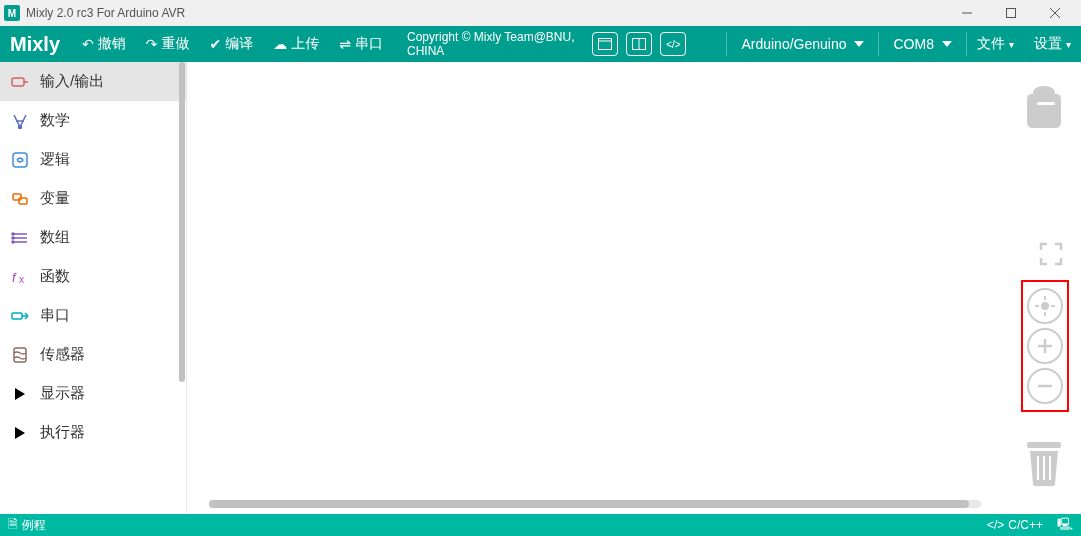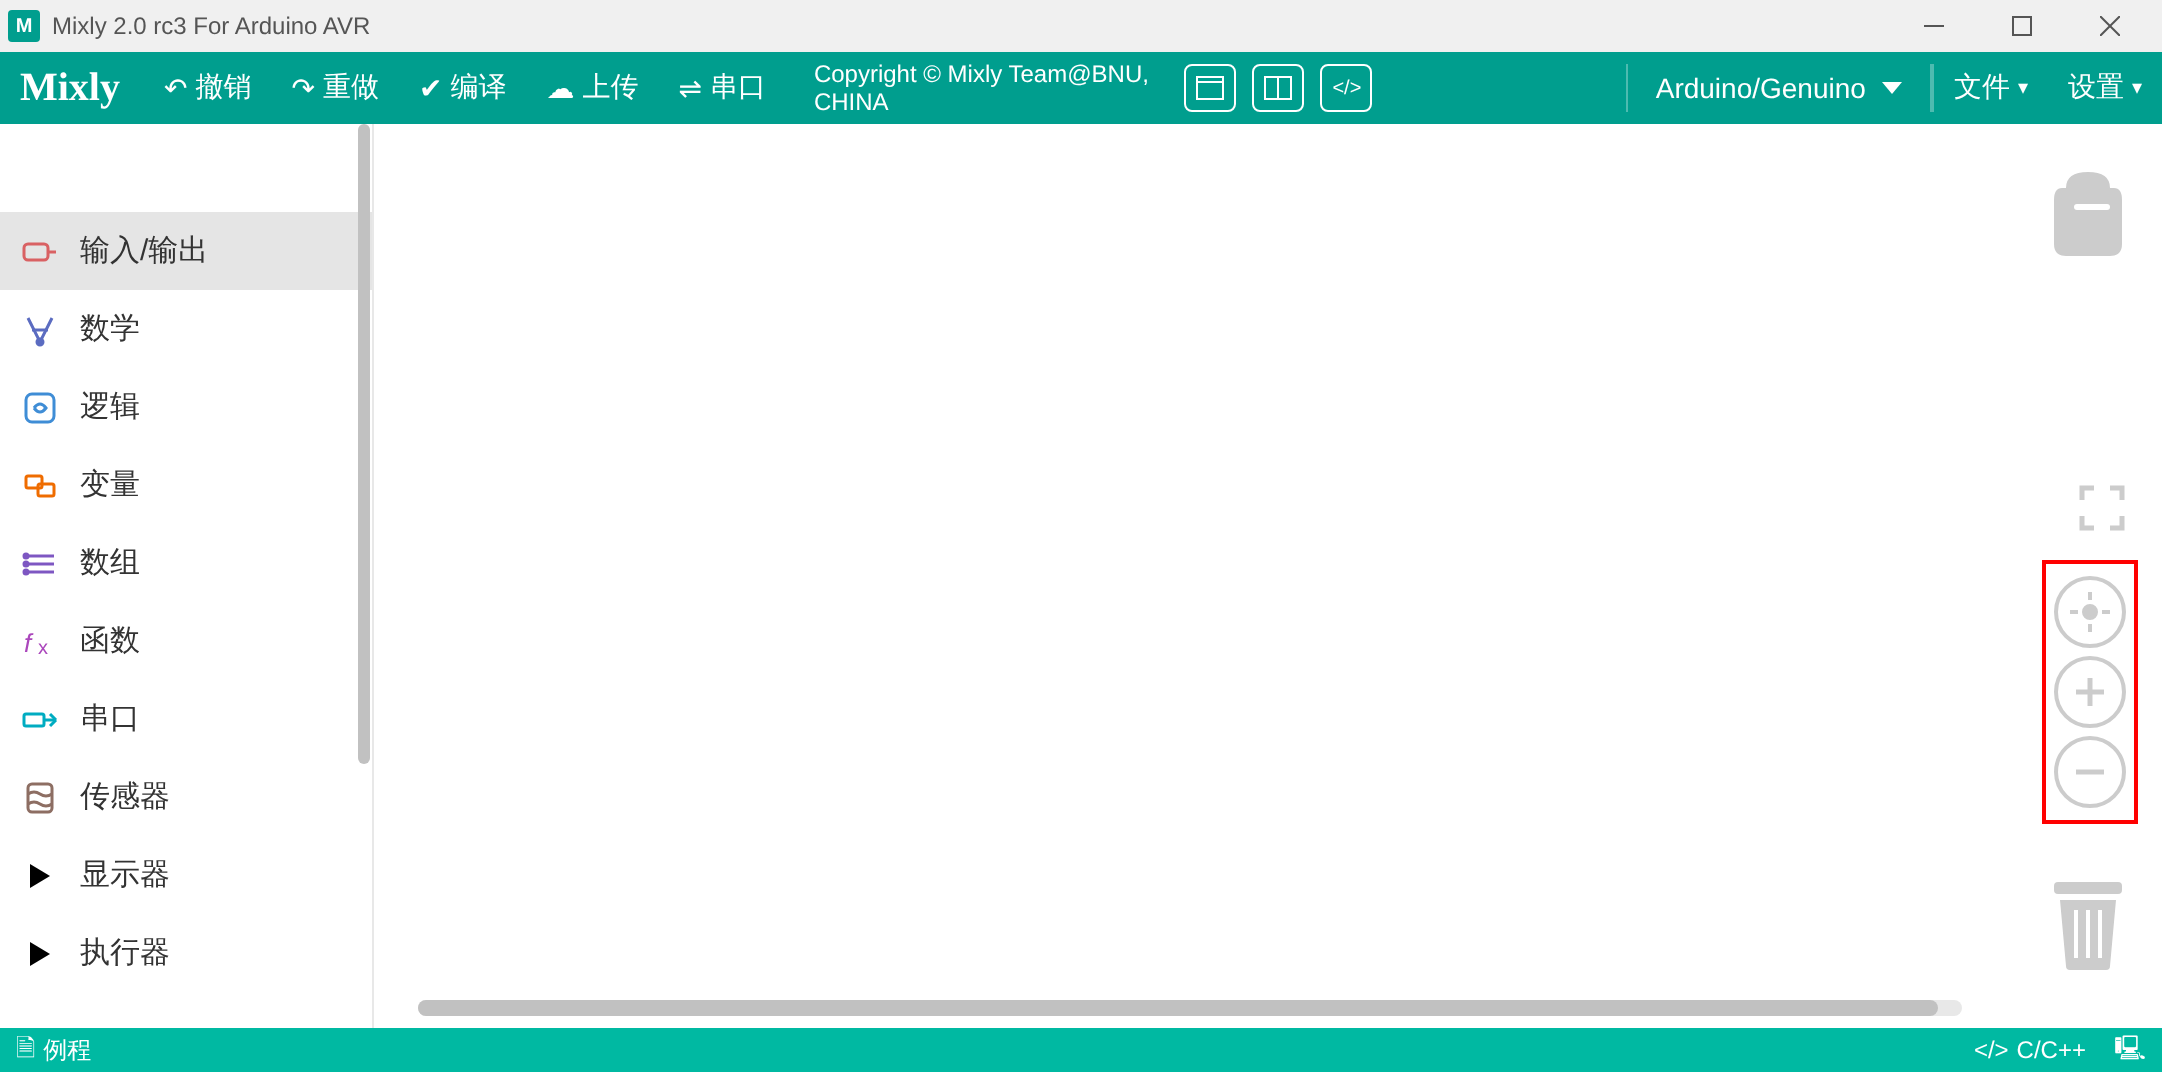--- a/index.html
+++ b/index.html
@@ -6,35 +6,35 @@
   body { width: 1081px; height: 536px; overflow: hidden; background: #fff; display: flex; flex-direction: column; }
   
   
   .title-bar { height: 26px; background: #f0f0f0; display: flex; align-items: center; padding: 0 4px; font-size: 12px; color: #555; }
   .title-bar .app-icon { width: 16px; height: 16px; background: #009e8e; border-radius: 2px; margin-right: 6px; display:flex;align-items:center;justify-content:center;color:#fff;font-size:10px;font-weight:bold;}
   .title-bar .spacer { flex: 1; }
   .win-btn { width: 44px; height: 26px; display: flex; align-items: center; justify-content: center; cursor: pointer; }
   
   
   .main-bar { height: 36px; background: #009e8e; display: flex; align-items: center; color: #fff; font-size: 14px; }
-  .logo { font-family: Liberation Serif, serif; font-size: 20px; font-weight: 600; padding: 0 12px 0 10px;}
+  .logo { font-family: Liberation Sans, sans-serif; font-size: 20px; font-weight: 600; padding: 0 12px 0 10px;}
   .tool-btn { display: flex; align-items: center; padding: 0 10px; height: 36px; cursor: pointer; white-space: nowrap; gap:4px;}
   .copyright { flex: 0 0 auto; text-align: left; font-size: 12px; line-height: 1.2; padding: 0 14px; }
   .spacer2 { flex: 1; }
   .icon-btn { width: 26px; height: 24px; border: 1.5px solid #fff; border-radius: 4px; margin: 0 4px; display: flex; align-items: center; justify-content: center; cursor: pointer; font-size:12px;}
   .board-sel { display: flex; align-items: center; padding: 0 14px; height: 32px; cursor: pointer; gap:8px; }
   .triangle-down { width:0;height:0;border-left:5px solid transparent;border-right:5px solid transparent;border-top:6px solid #fff;}
   .divider-v { width:1px; height:24px; background:rgba(255,255,255,0.3); }
   
   
   .body-row { flex: 1; display: flex; min-height: 0; }
   
   
   .sidebar { width: 186px; background: #fff; display: flex; flex-direction: column; position: relative; }
-  .cat-scroll { flex:1; overflow:hidden; position:relative;margin-top:44px;}
+  .cat-scroll { flex:1; overflow:hidden; position:relative;}
   .cat-item { height: 39px; display: flex; align-items: center; padding-left: 10px; font-size: 15px; color: #333; cursor: pointer; gap:10px;}
   .cat-item.selected { background: #e5e5e5; }
   .cat-icon { width: 20px; height: 20px; display: flex; align-items: center; justify-content: center; flex-shrink:0;}
   .sidebar-thumb { position:absolute; right:1px; top:0; width:6px; height:320px; background:#c1c1c1; border-radius:3px;}
   
   
   .workspace { flex: 1; position: relative; background: #fff; border-left: 1px solid #e8e8e8; }
   
   .backpack { position:absolute; right:16px; top:20px; }
   .fullscreen { position:absolute; right:18px; top:180px; }
@@ -116,20 +116,24 @@
   <div class="icon-btn">
       <span style="font-size:10px;">&lt;/&gt;</span>
     </div>
   <div class="spacer2"></div>
   <div class="divider-v"></div>
   <div class="board-sel">
       <span>Arduino/Genuino</span>
       <span class="triangle-down"></span>
     </div>
   <div class="divider-v"></div>
+  <div class="board-sel">
+      <span>COM8</span>
+      <span class="triangle-down"></span>
+    </div>
   <div class="divider-v"></div>
   <div class="tool-btn">
       <span>文件</span>
       <span style="font-size:10px;">▾</span>
     </div>
   <div class="tool-btn">
       <span>设置</span>
       <span style="font-size:10px;">▾</span>
     </div>
 </div>

